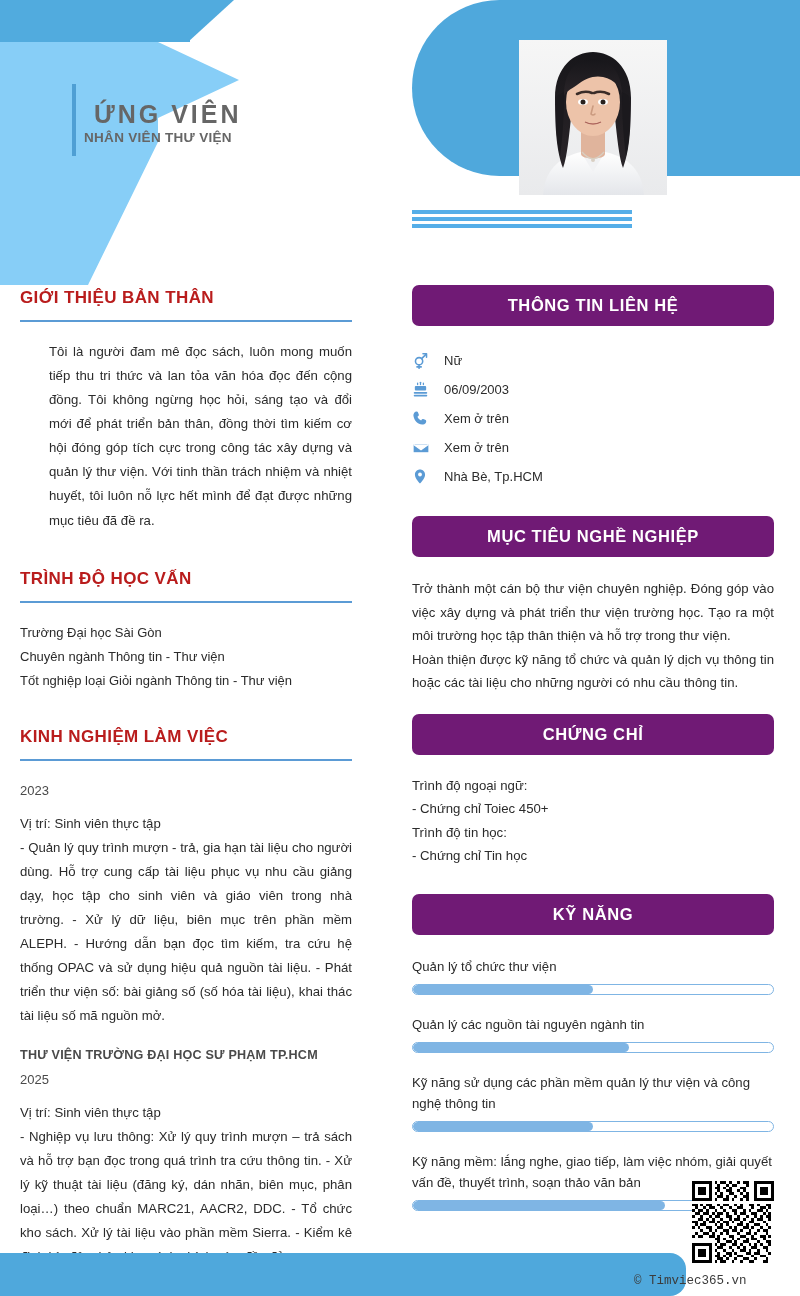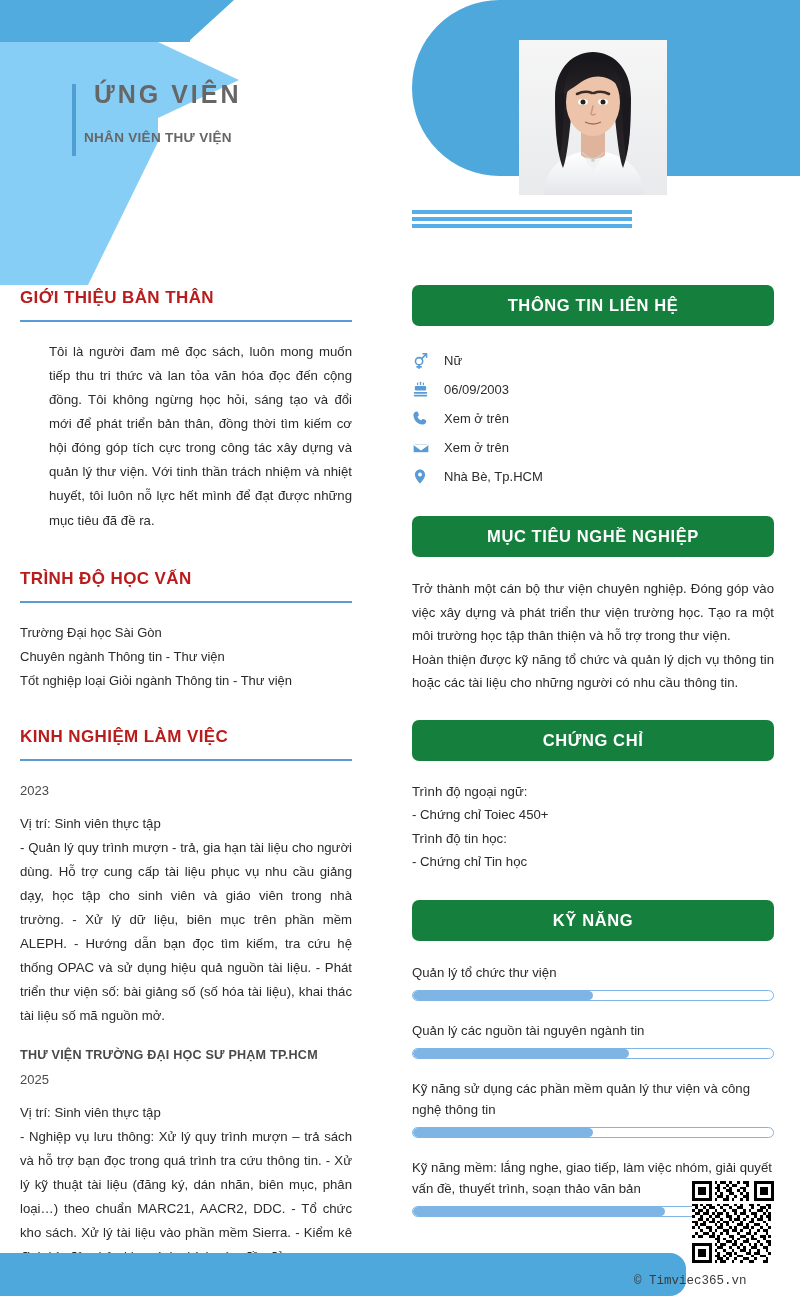--- a/index.html
+++ b/index.html
@@ -43,21 +43,21 @@
   }
 
   .header-rule {
     position: absolute;
     left: 72px; top: 84px;
     width: 4px; height: 72px;
     background: #4F9FD4;
   }
   .header-title {
     position: absolute;
-    left: 94px; top: 80px;
+    left: 94px; top: 100px;
     font-size: 25px;
     font-weight: 700;
     letter-spacing: 3px;
     color: #666666;
     white-space: nowrap;
   }
   .header-subtitle {
     position: absolute;
     left: 84px; top: 130px;
     font-size: 13.5px;
@@ -159,21 +159,21 @@
   .job-desc {
     font-size: 13.2px;
     color: #2b2b2b;
     line-height: 1.82;
     text-align: justify;
   }
 
   
   .pill {
     height: 41px;
-    background: #15803d;
+    background: #701a75;
     border-radius: 7px;
     display: flex;
     align-items: center;
     justify-content: center;
     color: #ffffff;
     font-size: 16.5px;
     font-weight: 700;
     letter-spacing: 0.6px;
   }
 
@@ -426,21 +426,21 @@
 
     </div>
   </section>
 
   <section style="margin-top:25px">
     <div class="pill">MỤC TIÊU NGHỀ NGHIỆP</div>
     <p class="right-text" style="margin-top:20px">Trở thành một cán bộ thư viện chuyên nghiệp. Đóng góp vào việc xây dựng và phát triển thư viện trường học. Tạo ra một môi trường học tập thân thiện và hỗ trợ trong thư viện.</p>
     <p class="right-text">Hoàn thiện được kỹ năng tổ chức và quản lý dịch vụ thông tin hoặc các tài liệu cho những người có nhu cầu thông tin.</p>
   </section>
 
-  <section style="margin-top:25px">
+  <section style="margin-top:19px">
     <div class="pill">CHỨNG CHỈ</div>
     <div style="margin-top:19px">
       <div class="right-line">Trình độ ngoại ngữ:</div>
       <div class="right-line">- Chứng chỉ Toiec 450+</div>
       <div class="right-line">Trình độ tin học:</div>
       <div class="right-line">- Chứng chỉ Tin học</div>
     </div>
   </section>
 
   <section style="margin-top:26px">

